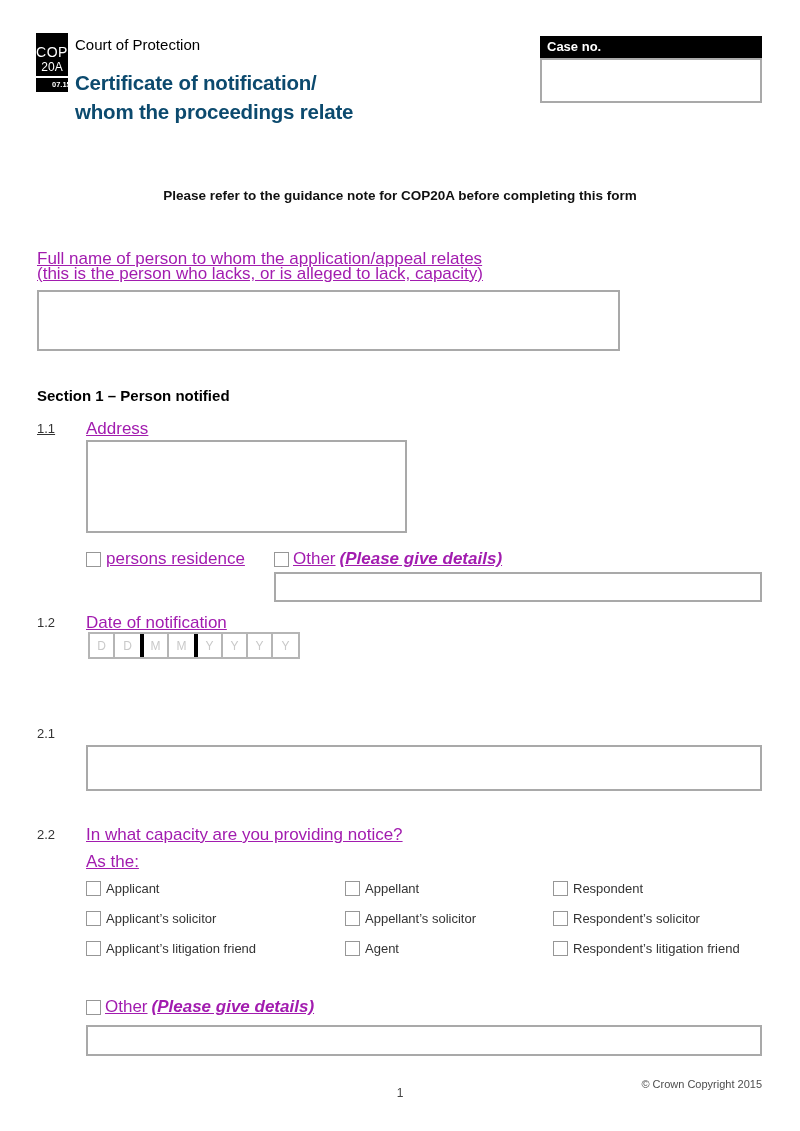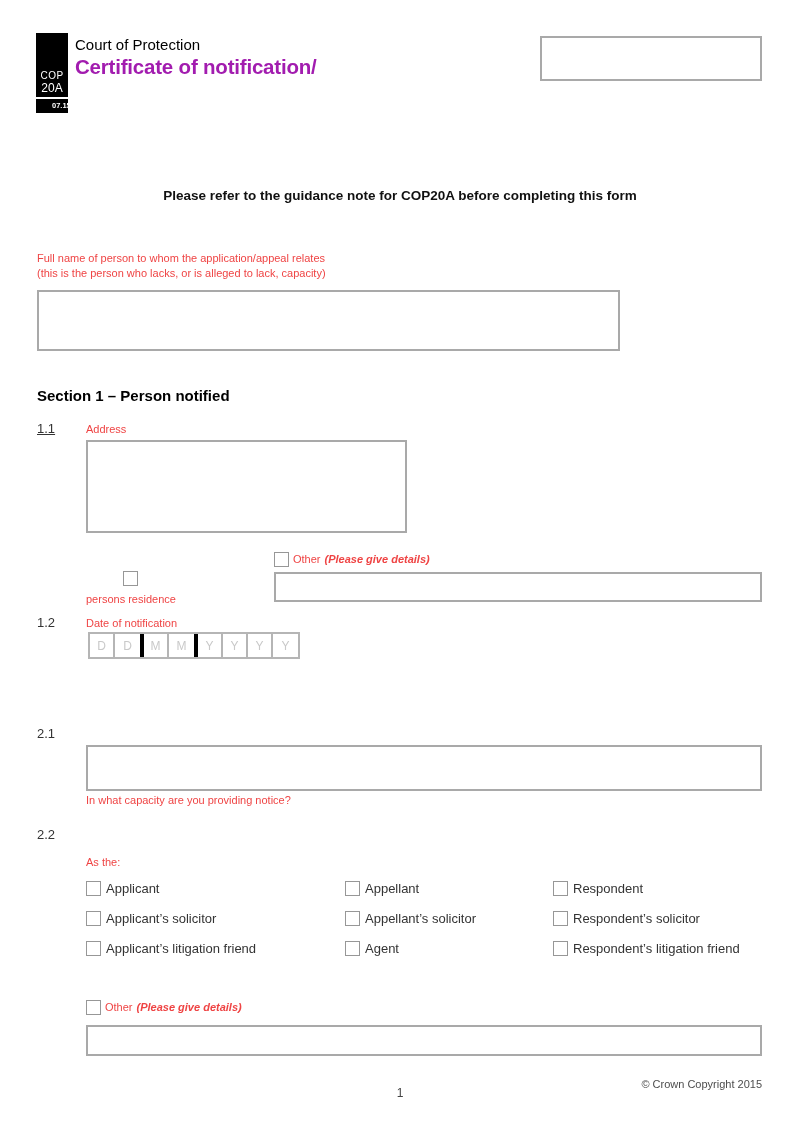--- a/index.html
+++ b/index.html
@@ -3,39 +3,39 @@
 <meta charset="utf-8">
 <style>
   * { margin:0; padding:0; box-sizing:border-box; }
   html,body { background:#ffffff; }
   body { font-family:"Liberation Sans", sans-serif; color:#2f2f2f; }
   .page { position:relative; width:800px; height:1131px; background:#fff; overflow:hidden; }
   .abs { position:absolute; }
 
   
   .badge { left:36px; top:33px; width:32px; background:#000; color:#fff; text-align:center; }
-  .badge-cop { display:block; font-size:10px; letter-spacing:.5px; padding-top:5px;margin-top:32px; }
+  .badge-cop { display:block; font-size:14px; letter-spacing:.5px; padding-top:11px; }
   .badge-num { display:block; font-size:12px; font-weight:400; padding-bottom:2px; }
   .badge-divider { height:2px; background:#fff; }
   .badge-ver { display:block; font-size:7.5px; font-weight:700; padding:2px 16px 3px; }
 
   .court-name { left:75px; top:36px; font-size:15px; color:#000000; }
-  .form-title { left:75px; top:52px; font-size:20.5px; font-weight:700; line-height:29px; color:#a21caf; letter-spacing:-.2px; }
+  .form-title { left:75px; top:68px; font-size:20.5px; font-weight:700; line-height:29px; color:#0c4a6e; letter-spacing:-.2px; }
   .form-title span { display:block; }
 
   
   .case-box { left:540px; top:36px; width:222px; }
   .case-label { background:#000; color:#fff; font-size:13px; font-weight:700; padding:3px 7px 4px; }
   .case-input { width:222px; height:45px; border-top:none; display:block; }
 
   .guidance { left:0; right:0; top:188px; text-align:center; font-size:13.5px; font-weight:700; color:#111; }
 
   .field { border:2px solid #a9a9a9; background:#fff; font:13px "Liberation Sans", sans-serif; color:#222; padding:4px 6px; outline:none; resize:none; display:block; }
 
-  .label-sm { font-size:11px; color:#ef4444; line-height:16px; }
+  .label-sm { font-size:17px; color:#a21caf; line-height:16px;text-decoration:underline; }
   .fn-label { left:37px; top:251px; }
   .fn-label div { line-height:15px; }
   .fn-box { left:37px; top:290px; width:583px; height:61px; }
 
   .sec-title { left:37px; font-size:15px; font-weight:700; color:#000; }
   .q-num { left:37px; font-size:13px; color:#333; }
 
   .addr-box { left:86px; top:440px; width:321px; height:93px; }
 
   .cbrow { display:flex; align-items:center; gap:5px; }
@@ -68,41 +68,43 @@
     <span class="badge-cop">COP</span>
     <span class="badge-num">20A</span>
     <div class="badge-divider"></div>
     <span class="badge-ver">07.15</span>
   </div>
 
   <div class="abs court-name">Court of Protection</div>
 
   <div class="abs form-title">
     <span>Certificate of notification/</span>
+    <span>whom the proceedings relate</span>
   </div>
 
   <div class="abs case-box">
+    <div class="case-label">Case no.</div>
     <input type="text" class="field case-input" value="" style="">
   </div>
 
   <div class="abs guidance">Please refer to the guidance note for COP20A before completing this form</div>
 
   <div class="abs fn-label label-sm">
     <div>Full name of person to whom the application/appeal relates</div>
     <div>(this is the person who lacks, or is alleged to lack, capacity)</div>
   </div>
   <textarea class="abs field fn-box" style=""></textarea>
 
   <div class="abs sec-title" style="top:387px;">Section 1 – Person notified</div>
 
   <div class="abs q-num" style="top:421px;text-decoration:underline;">1.1</div>
   <div class="abs label-sm" style="left:86px; top:421px;">Address</div>
   <textarea class="abs field addr-box" style=""></textarea>
 
-  <div class="abs cbrow" style="left:86px; top:571px;flex-direction:column;">
+  <div class="abs cbrow" style="left:86px; top:551px;">
     <span class="cb"></span>
     <span class="label-sm">persons residence</span>
   </div>
   <div class="abs cbrow" style="left:274px; top:551px; gap:4px;">
     <span class="cb"></span>
     <span class="label-sm">Other</span>
     <span class="label-sm hint">(Please give details)</span>
   </div>
   <input type="text" class="abs field other1-box" value="" style="">
 
@@ -121,21 +123,21 @@
     <div class="date-cell">Y</div>
     <div class="date-cell nr">Y</div>
   </div>
 
 
   <div class="abs q-num" style="top:726px;">2.1</div>
   <div class="abs label-sm" style="left:86px; top:759px;">Your name:</div>
   <input type="text" class="abs field name-box" value="" style="">
 
   <div class="abs q-num" style="top:827px;">2.2</div>
-  <div class="abs label-sm" style="left:86px; top:792px;">In what capacity are you providing notice?</div>
+  <div class="abs label-sm" style="left:86px; top:827px;">In what capacity are you providing notice?</div>
   <div class="abs label-sm" style="left:86px; top:854px;">As the:</div>
 
   <div class="abs opt-grid">
     <div class="cbrow">
       <span class="cb"></span>
       <span class="opt-label">Applicant</span>
     </div>
     <div class="cbrow">
       <span class="cb"></span>
       <span class="opt-label">Appellant</span>

